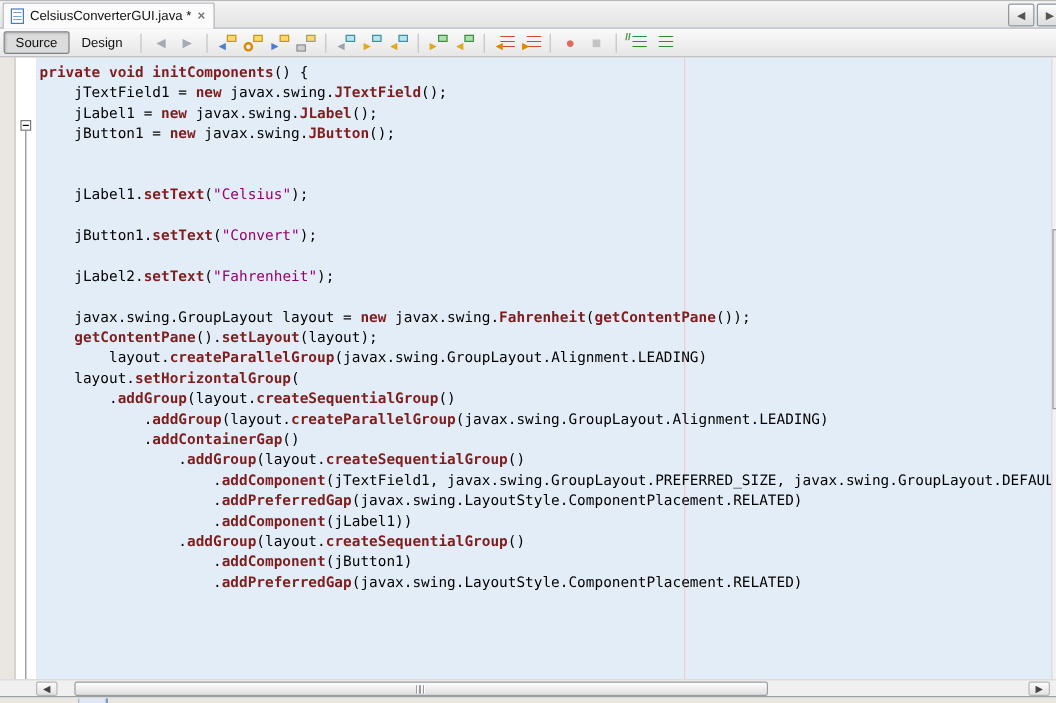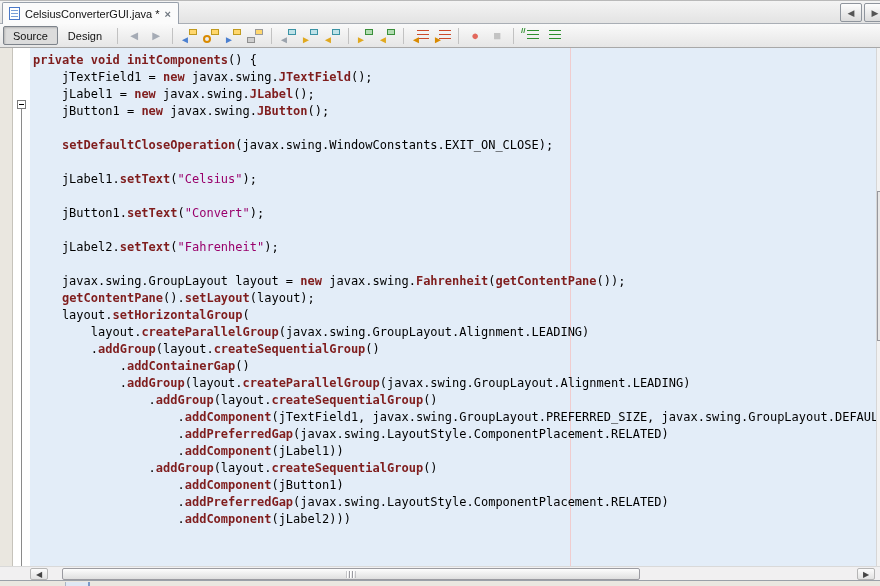--- a/index.html
+++ b/index.html
@@ -177,43 +177,41 @@
     <div class="gutter"></div>
     <div class="foldcol"></div>
     <div class="codearea">
       <div class="margin-guide"></div>
       <div class="codelines" id="code-lines">
           <div class="code-line"><span class="tok-k">private void </span><span class="tok-b">initComponents</span><span>() {</span></div>
           <div class="code-line"><span>    jTextField1 = </span><span class="tok-k">new</span><span> javax.swing.</span><span class="tok-b">JTextField</span><span>();</span></div>
           <div class="code-line"><span>    jLabel1 = </span><span class="tok-k">new</span><span> javax.swing.</span><span class="tok-b">JLabel</span><span>();</span></div>
           <div class="code-line"><span>    jButton1 = </span><span class="tok-k">new</span><span> javax.swing.</span><span class="tok-b">JButton</span><span>();</span></div>
           <div class="code-line"></div>
-          <div class="code-line"><span>    </span><span class="tok-b">setDefaultCloseOperation</span><span>(javax.swing.WindowConstants.EXIT_ON_CLOSE);</span></div>
           <div class="code-line"></div>
           <div class="code-line"><span>    jLabel1.</span><span class="tok-b">setText</span><span>(</span><span class="tok-s">"Celsius"</span><span>);</span></div>
           <div class="code-line"></div>
           <div class="code-line"><span>    jButton1.</span><span class="tok-b">setText</span><span>(</span><span class="tok-s">"Convert"</span><span>);</span></div>
           <div class="code-line"></div>
           <div class="code-line"><span>    jLabel2.</span><span class="tok-b">setText</span><span>(</span><span class="tok-s">"Fahrenheit"</span><span>);</span></div>
           <div class="code-line"></div>
           <div class="code-line"><span>    javax.swing.GroupLayout layout = </span><span class="tok-k">new</span><span> javax.swing.</span><span class="tok-b">Fahrenheit</span><span>(</span><span class="tok-b">getContentPane</span><span>());</span></div>
           <div class="code-line"><span>    </span><span class="tok-b">getContentPane</span><span>().</span><span class="tok-b">setLayout</span><span>(layout);</span></div>
+          <div class="code-line"><span>        layout.</span><span class="tok-b">createParallelGroup</span><span>(javax.swing.GroupLayout.Alignment.LEADING)</span></div>
           <div class="code-line"><span>    layout.</span><span class="tok-b">setHorizontalGroup</span><span>(</span></div>
-          <div class="code-line"><span>        layout.</span><span class="tok-b">createParallelGroup</span><span>(javax.swing.GroupLayout.Alignment.LEADING)</span></div>
           <div class="code-line"><span>        .</span><span class="tok-b">addGroup</span><span>(layout.</span><span class="tok-b">createSequentialGroup</span><span>()</span></div>
+          <div class="code-line"><span>            .</span><span class="tok-b">addGroup</span><span>(layout.</span><span class="tok-b">createParallelGroup</span><span>(javax.swing.GroupLayout.Alignment.LEADING)</span></div>
           <div class="code-line"><span>            .</span><span class="tok-b">addContainerGap</span><span>()</span></div>
-          <div class="code-line"><span>            .</span><span class="tok-b">addGroup</span><span>(layout.</span><span class="tok-b">createParallelGroup</span><span>(javax.swing.GroupLayout.Alignment.LEADING)</span></div>
           <div class="code-line"><span>                .</span><span class="tok-b">addGroup</span><span>(layout.</span><span class="tok-b">createSequentialGroup</span><span>()</span></div>
           <div class="code-line"><span>                    .</span><span class="tok-b">addComponent</span><span>(jTextField1, javax.swing.GroupLayout.PREFERRED_SIZE, javax.swing.GroupLayout.DEFAULT_SIZE, javax.swing.GroupLayout.PREFERRED_SIZE)</span></div>
           <div class="code-line"><span>                    .</span><span class="tok-b">addPreferredGap</span><span>(javax.swing.LayoutStyle.ComponentPlacement.RELATED)</span></div>
           <div class="code-line"><span>                    .</span><span class="tok-b">addComponent</span><span>(jLabel1))</span></div>
           <div class="code-line"><span>                .</span><span class="tok-b">addGroup</span><span>(layout.</span><span class="tok-b">createSequentialGroup</span><span>()</span></div>
           <div class="code-line"><span>                    .</span><span class="tok-b">addComponent</span><span>(jButton1)</span></div>
           <div class="code-line"><span>                    .</span><span class="tok-b">addPreferredGap</span><span>(javax.swing.LayoutStyle.ComponentPlacement.RELATED)</span></div>
-          <div class="code-line"><span>                    .</span><span class="tok-b">addComponent</span><span>(jLabel2)))</span></div>
         </div>
     </div>
     <div class="fold-line"></div>
     <div class="fold-box"></div>
     <div class="vscroll">
       <div class="vthumb"></div>
     </div>
   </div>
 
   <div class="hscroll">

